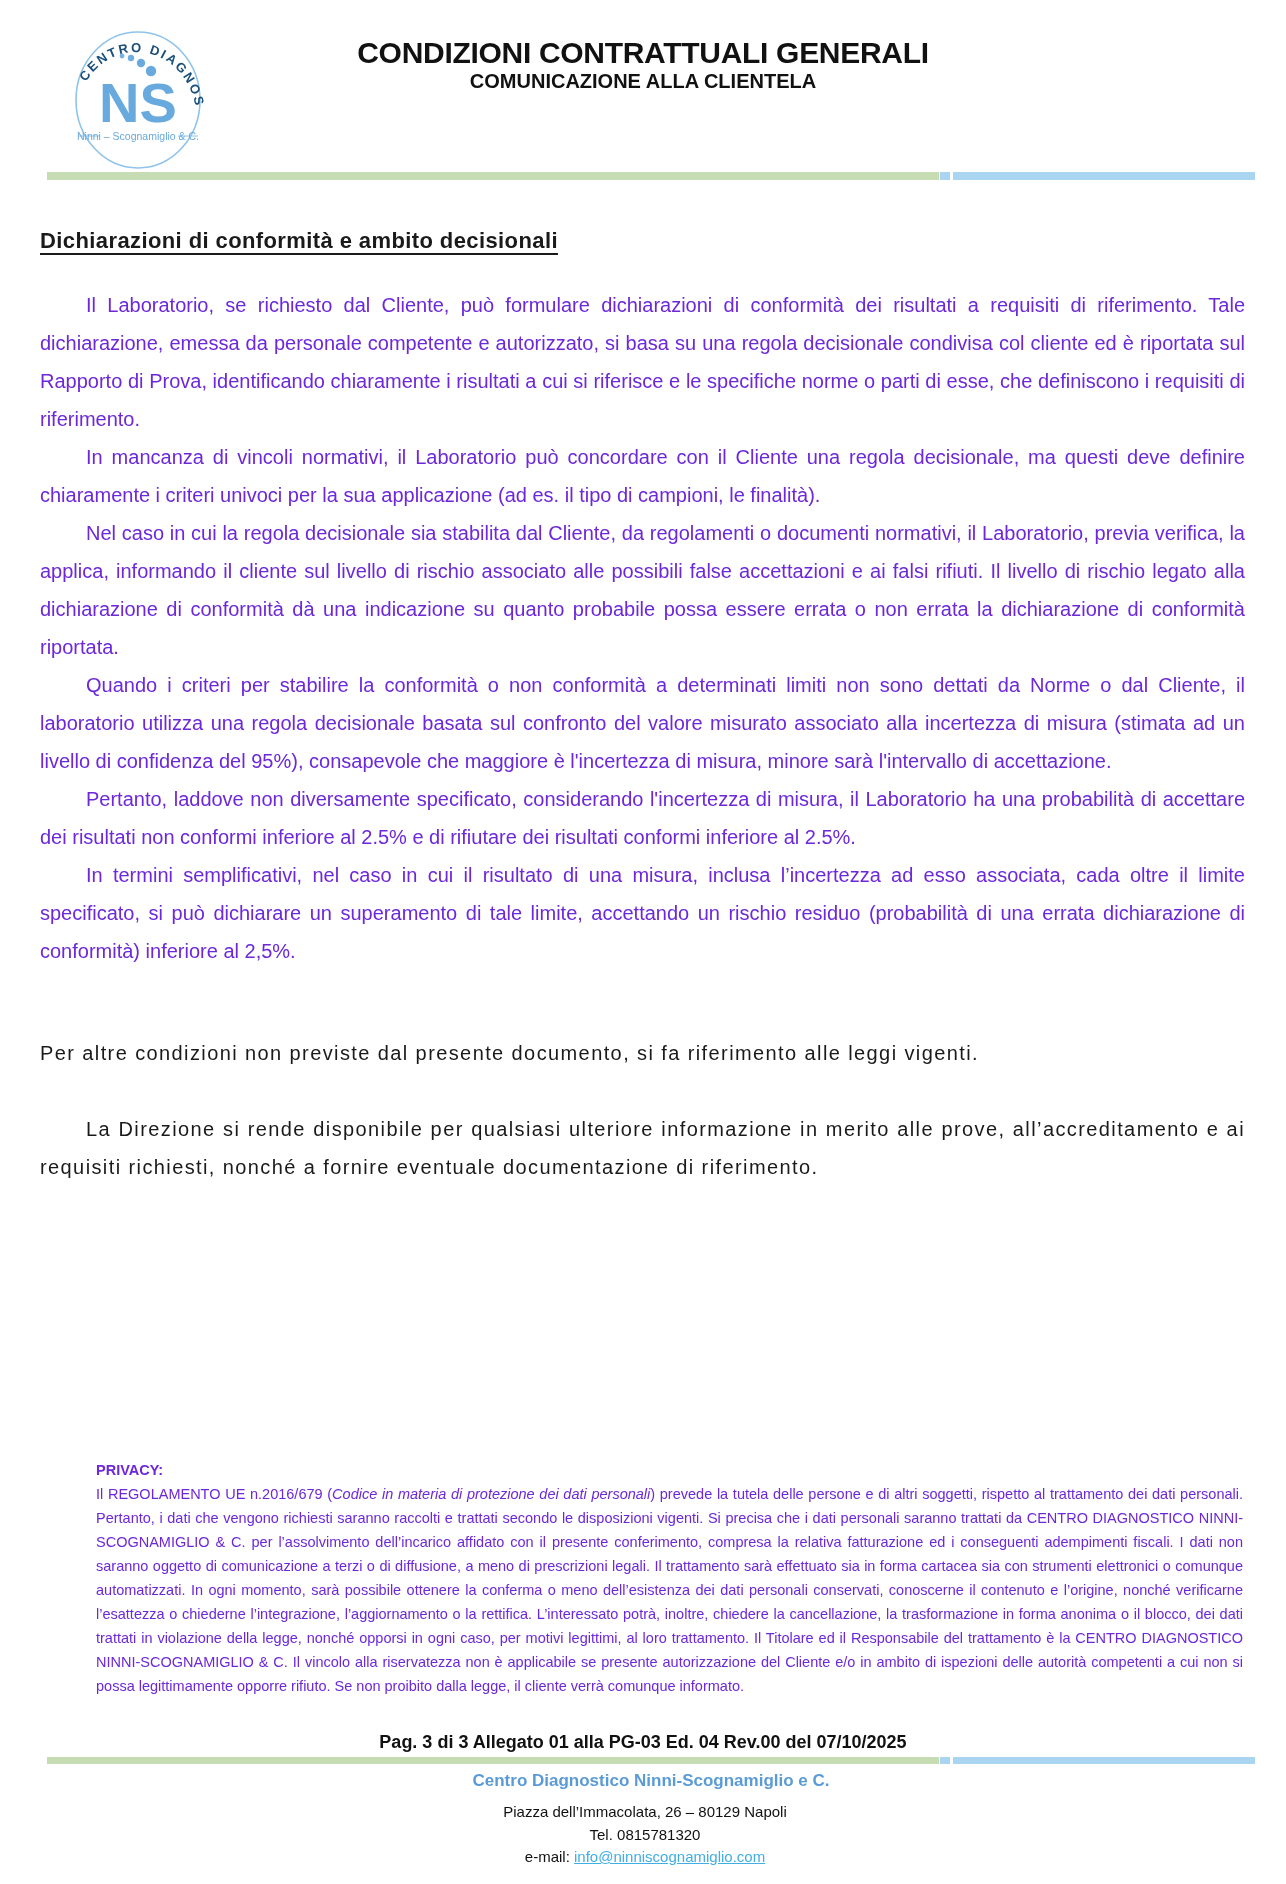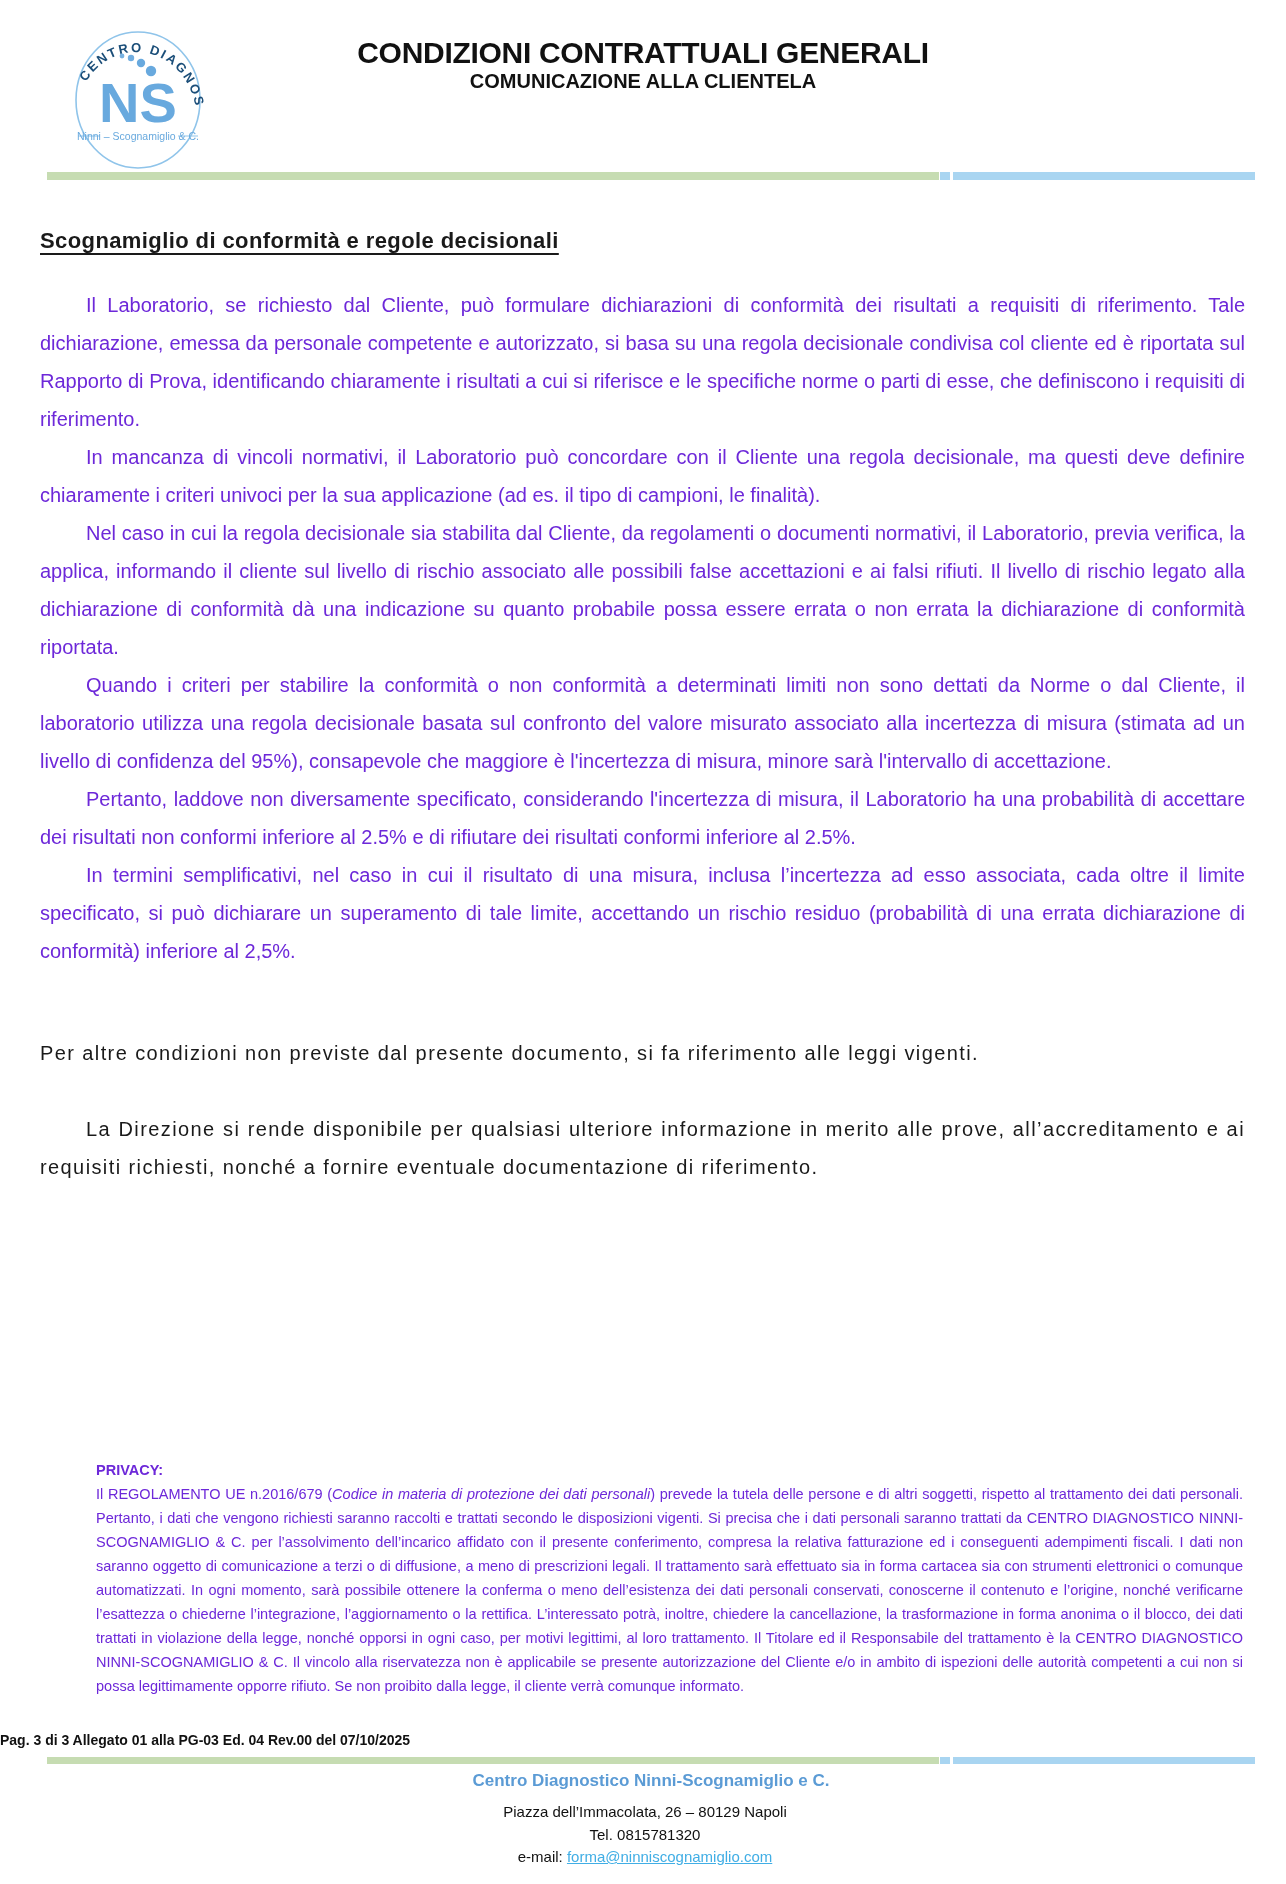--- a/index.html
+++ b/index.html
@@ -48,22 +48,22 @@
   
   .privacy {
     position:absolute; left:96px; right:43px; top:1458px;
     font-size:14.5px; line-height:24px; text-align:justify; color:#6d28d9;
   }
   .privacy-heading { font-weight:bold; }
   .privacy em { font-style:italic; }
 
   
   .pag-line {
-    position:absolute; left:0; right:0; top:1732px; 
-    font-size:14px; font-weight:bold; color:#111;
+    position:absolute; left:0; right:0; top:1732px; text-align:center;
+    font-size:18px; font-weight:bold; color:#111;
   }
   .company {
     position:absolute; left:16px; right:0; top:1771px; text-align:center;
     font-size:17px; font-weight:bold;
   }
   .address-block {
     position:absolute; left:4px; right:0; top:1801px; text-align:center;
     font-size:15px; line-height:22.5px; color:#111;
   }
   .email-link { text-decoration:underline; }
@@ -97,21 +97,21 @@
   </div>
 
   <div class="divider top">
     <span class="seg green" style="background:#c6dcb2"></span>
     <span class="seg chip" style="background:#a9d5f1"></span>
     <span class="seg gap"></span>
     <span class="seg blue" style="background:#a9d5f1"></span>
   </div>
 
   <div class="content">
-    <h2 class="section-heading">Scognamiglio di conformità e regole decisionali</h2>
+    <h2 class="section-heading">Dichiarazioni di conformità e ambito decisionali</h2>
     <p class="para">Il Laboratorio, se richiesto dal Cliente, può formulare dichiarazioni di conformità dei risultati a requisiti di riferimento. Tale dichiarazione, emessa da personale competente e autorizzato, si basa su una regola decisionale condivisa col cliente ed è riportata sul Rapporto di Prova, identificando chiaramente i risultati a cui si riferisce e le specifiche norme o parti di esse, che definiscono i requisiti di riferimento.</p>
     <p class="para">In mancanza di vincoli normativi, il Laboratorio può concordare con il Cliente una regola decisionale, ma questi deve definire chiaramente i criteri univoci per la sua applicazione (ad es. il tipo di campioni, le finalità).</p>
     <p class="para">Nel caso in cui la regola decisionale sia stabilita dal Cliente, da regolamenti o documenti normativi, il Laboratorio, previa verifica, la applica, informando il cliente sul livello di rischio associato alle possibili false accettazioni e ai falsi rifiuti. Il livello di rischio legato alla dichiarazione di conformità dà una indicazione su quanto probabile possa essere errata o non errata la dichiarazione di conformità riportata.</p>
     <p class="para">Quando i criteri per stabilire la conformità o non conformità a determinati limiti non sono dettati da Norme o dal Cliente, il laboratorio utilizza una regola decisionale basata sul confronto del valore misurato associato alla incertezza di misura (stimata ad un livello di confidenza del 95%), consapevole che maggiore è l'incertezza di misura, minore sarà l'intervallo di accettazione.</p>
     <p class="para">Pertanto, laddove non diversamente specificato, considerando l'incertezza di misura, il Laboratorio ha una probabilità di accettare dei risultati non conformi inferiore al 2.5% e di rifiutare dei risultati conformi inferiore al 2.5%.</p>
     <p class="para">In termini semplificativi, nel caso in cui il risultato di una misura, inclusa l’incertezza ad esso associata, cada oltre il limite specificato, si può dichiarare un superamento di tale limite, accettando un rischio residuo (probabilità di una errata dichiarazione di conformità) inferiore al 2,5%.</p>
     <p class="note1">Per altre condizioni non previste dal presente documento, si fa riferimento alle leggi vigenti.</p>
     <p class="note2">La Direzione si rende disponibile per qualsiasi ulteriore informazione in merito alle prove, all’accreditamento e ai requisiti richiesti, nonché a fornire eventuale documentazione di riferimento.</p>
   </div>
 
@@ -129,17 +129,17 @@
     <span class="seg chip" style="background:#a9d5f1"></span>
     <span class="seg gap"></span>
     <span class="seg blue" style="background:#a9d5f1"></span>
   </div>
 
   <div class="company" style="color:#5b9bd5">Centro Diagnostico Ninni-Scognamiglio e C.</div>
   <div class="address-block">
     <div>Piazza dell’Immacolata, 26 – 80129 Napoli</div>
     <div>Tel. 0815781320</div>
     <div>
-      <span>e-mail: </span><a href="#" class="email-link" style="color:#41aee5">forma@ninniscognamiglio.com</a>
+      <span>e-mail: </span><a href="#" class="email-link" style="color:#41aee5">info@ninniscognamiglio.com</a>
     </div>
   </div>
 
 </div>
 
 </body></html>

